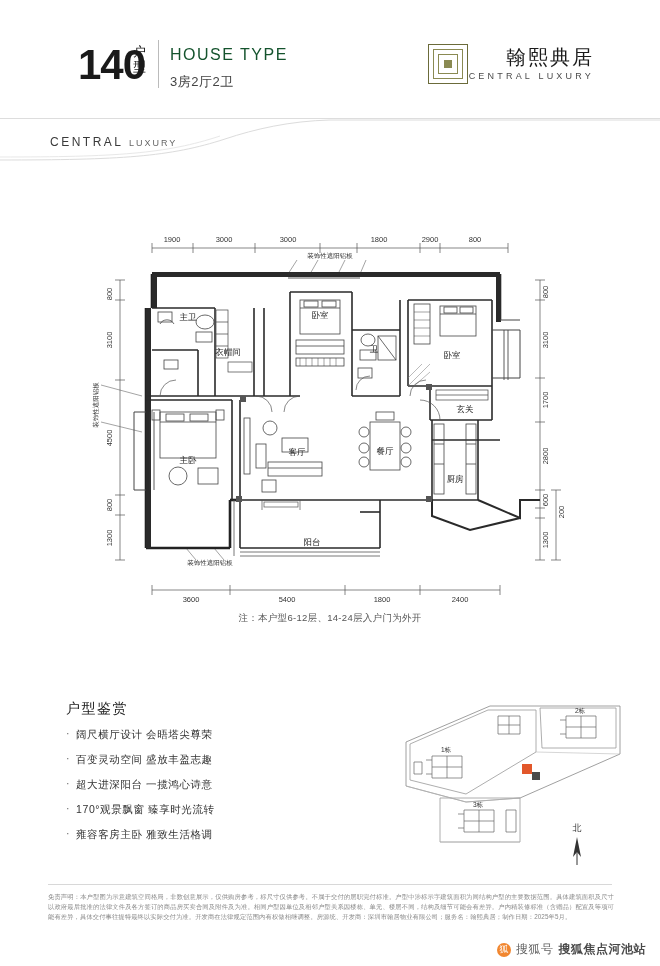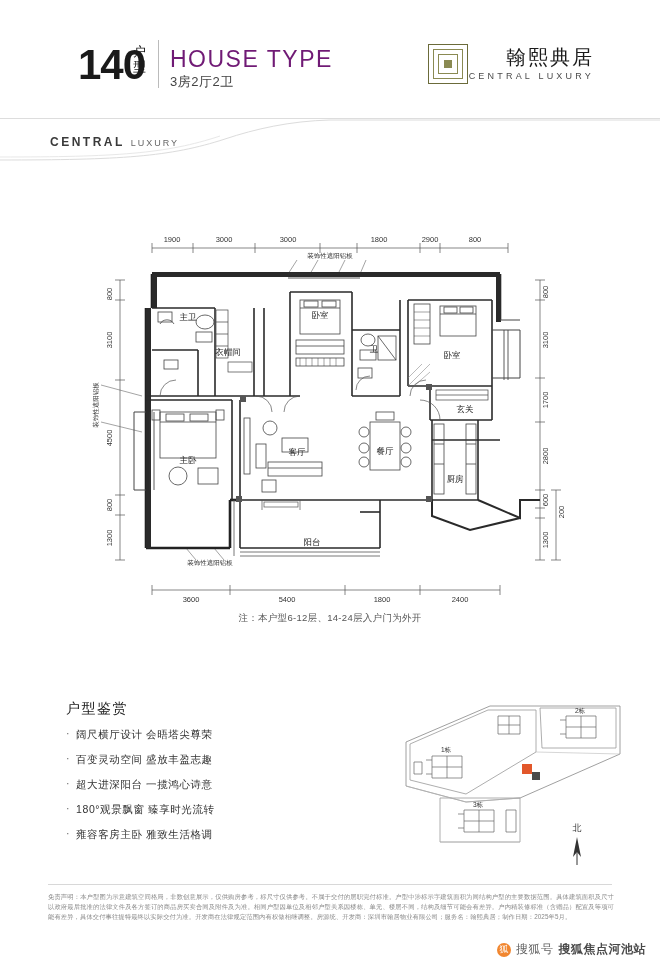--- a/index.html
+++ b/index.html
@@ -39,23 +39,23 @@
   }
   .ht-divider {
     position: absolute;
     left: 158px; top: 40px;
     width: 1px; height: 48px;
     background: #bbb;
   }
   .ht-en {
     position: absolute;
     left: 170px; top: 46px;
-    font-size: 23px;
+    font-size: 16px;
     letter-spacing: 1.5px;
-    color: #701a75;
+    color: #14532d;
   }
   .ht-rooms {
     position: absolute;
     left: 170px; top: 73px;
     font-size: 13px;
     color: #444;
     letter-spacing: 0.5px;
   }
   .brand {
     position: absolute;
@@ -112,21 +112,21 @@
     left: 0; top: 119px;
     width: 660px; height: 42px;
   }
   .central-sub {
     position: absolute;
     left: 50px; top: 135px;
     font-size: 12px;
     letter-spacing: 2.5px;
     color: #3a3a3a;
   }
-  .central-sub b { font-weight: bold; }
+  .central-sub b { font-weight: normal; }
   .central-sub span { font-size: 9px; letter-spacing: 2px; color: #666; }
 
   
   .plan-wrap {
     position: absolute;
     left: 0; top: 200px;
     width: 660px; height: 440px;
   }
   .plan-note {
     position: absolute;
@@ -593,21 +593,21 @@
 </svg>
 </div>
 
 <div class="plan-note">注：本户型6-12层、14-24层入户门为外开</div>
 
 <div class="appr-title">户型鉴赏</div>
 <div class="appr-list">
   <div class="row">阔尺横厅设计 会晤塔尖尊荣</div>
   <div class="row">百变灵动空间 盛放丰盈志趣</div>
   <div class="row">超大进深阳台 一揽鸿心诗意</div>
-  <div class="row">180°观景飘窗 臻享时光流转</div>
+  <div class="row">170°观景飘窗 臻享时光流转</div>
   <div class="row">雍容客房主卧 雅致生活格调</div>
 </div>
 
 <div class="sitemap">
 <svg viewBox="0 0 260 170" width="260" height="170">
   <g stroke="#555" fill="none" stroke-width="0.8">
 
     <path d="M36 52 L120 16 L250 16 L250 64 L150 108 L96 112 L36 96 Z" stroke="#888"></path>
 
     <path d="M170 18 L246 18 L246 58 L172 58 Z" stroke="#999"></path>

